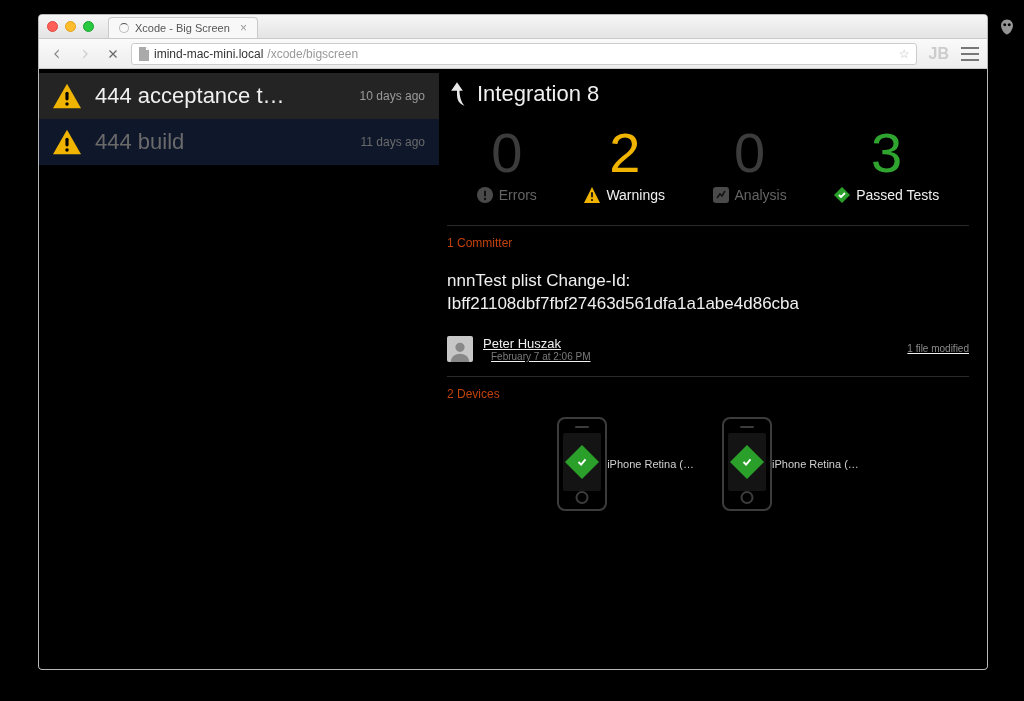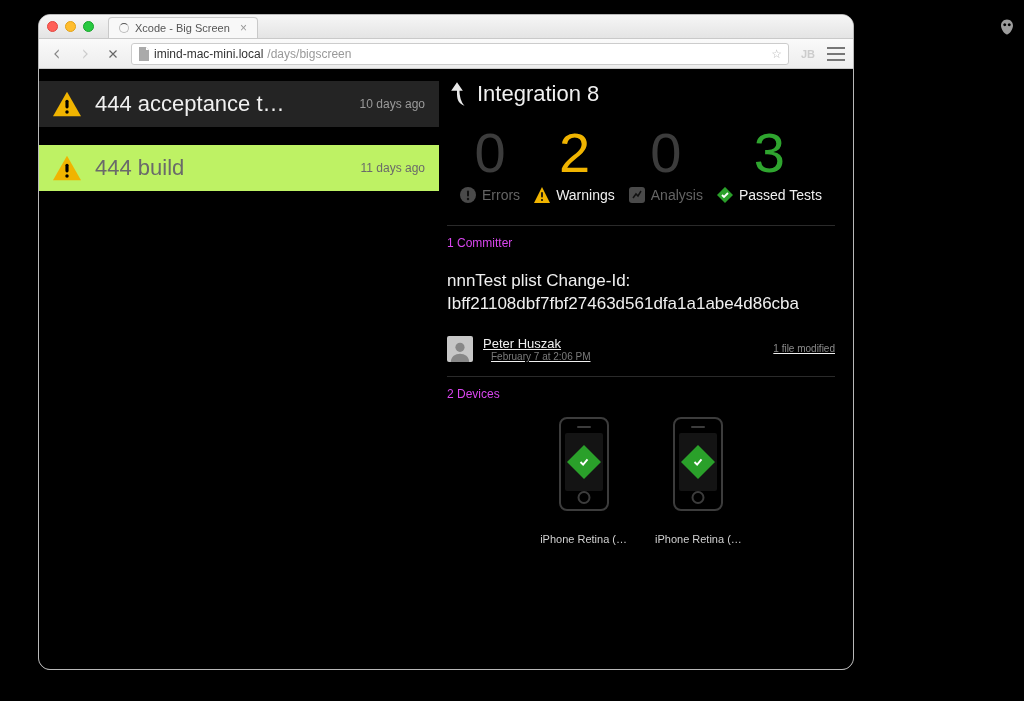--- a/index.html
+++ b/index.html
@@ -1,20 +1,20 @@
 <!DOCTYPE html>
 <html><head>
 <meta charset="utf-8">
 <style>
 * { margin: 0; padding: 0; box-sizing: border-box; font-family: "Helvetica Neue", Helvetica, Arial, sans-serif; font-weight: 200; }
 body { background: #000; width: 1024px; height: 701px; overflow: hidden; }
 
 .browser-window {
-  position: absolute; top: 14px; left: 38px; width: 816px; height: 656px;
-  background: #ececec; border-radius: 12px; box-shadow: 0 10px 40px rgba(0,0,0,0.5);
+  position: absolute; top: 14px; left: 38px; width: 950px; height: 656px;
+  background: #ececec; border-radius: 4px; box-shadow: 0 10px 40px rgba(0,0,0,0.5);
   display: flex; flex-direction: column; overflow: hidden;
   border: 1px solid #b9b9b9;
 }
 .titlebar { height: 24px; background: linear-gradient(#f6f6f6,#e4e4e4); display:flex; align-items:center; padding:0 8px; border-bottom:1px solid #c9c9c9;}
 .traffic { display:flex; gap:7px; align-items:center; }
 .traffic span { width:11px; height:11px; border-radius:50%; display:block; }
 .t-close{background:#ff5f57;border:1px solid #e14640;}
 .t-min{background:#ffbd2e;border:1px solid #e1a116;}
 .t-max{background:#28c940;border:1px solid #17a32b;}
 .tabstrip { margin-left:14px; display:flex; align-items:flex-end; height:100%;}
@@ -22,61 +22,61 @@
   padding:3px 10px; font-size:11px; color:#555; display:flex; align-items:center; gap:6px; min-width:150px;}
 .tab .spinner { width:10px;height:10px;border:1.5px solid #bbb;border-top-color:#555;border-radius:50%;}
 .tab .x{color:#999;font-size:12px;margin-left:auto;}
 .toolbar{height:30px;background:linear-gradient(#fafafa,#ededed);display:flex;align-items:center;padding:0 8px;gap:8px;border-bottom:1px solid #c9c9c9;}
 .navbtn{width:20px;height:20px;display:flex;align-items:center;justify-content:center;color:#888;}
 .navbtn svg{width:14px;height:14px;}
 .urlbar{flex:1;height:22px;background:#fff;border:1px solid #ccc;border-radius:3px;display:flex;align-items:center;padding:0 6px;font-size:12px;color:#333;gap:4px;}
 .urlbar .doc{color:#888;}
 .urlbar .path{color:#999;}
 .urlbar .star{margin-left:auto;color:#bbb;}
-.jb{font-size:11px;color:#ccc;font-weight:600;padding:0 4px;}
+.jb{font-size:16px;color:#ccc;font-weight:600;padding:0 4px;}
 .menu-icon{width:18px;height:14px;display:flex;flex-direction:column;justify-content:space-between;}
 .menu-icon span{height:2px;background:#777;display:block;}
 
 .content{flex:1;background:#000;display:flex;color:#f0f0f0;}
 
-.left{width:400px;padding-top:12px;}
+.left{width:400px;padding-top:4px;}
 .bot-row{display:flex;align-items:center;padding:10px 14px;gap:14px;}
 .bot-row.active{background:#242424;}
-.bot-row.inactive{background:#bef264;margin-top:18px;}
+.bot-row.inactive{background:#0f172a;margin-top:0;}
 .warn-tri{width:28px;height:26px;flex-shrink:0;}
 .bot-title{font-size:22px;font-weight:100;white-space:nowrap;overflow:hidden;text-overflow:ellipsis;flex:1;}
 .bot-row.inactive .bot-title{color:#6a6a6a;}
 .bot-age{font-size:12px;color:#9a9a9a;flex-shrink:0;}
 .bot-row.inactive .bot-age{color:#6a6a6a;}
 
 .right{flex:1;padding:12px 18px 0 8px;position:relative;}
 .integration-head{display:flex;align-items:center;gap:10px;font-size:22px;font-weight:100;}
 .integration-head svg{width:20px;height:24px;}
 .stats{display:flex;justify-content:space-around;margin-top:18px;padding:0 6px;}
 .stat{display:flex;flex-direction:column;align-items:center;gap:6px;}
 .stat-num{font-size:56px;font-weight:100;line-height:1;}
 .stat-num.dim{color:#3c3c3c;}
 .stat-num.yellow{color:#f0b400;}
 .stat-num.green{color:#2fa52f;}
 .stat-label{display:flex;align-items:center;gap:6px;font-size:14px;font-weight:300;}
 .stat-label.dim{color:#646464;}
 .stat-label .ic{width:16px;height:16px;flex-shrink:0;}
 
 .hr{height:1px;background:#2a2a2a;margin:22px 0 10px;}
-.subhead{font-size:12px;color:#d946ef;font-weight:300;}
+.subhead{font-size:12px;color:#c2410c;font-weight:300;}
 .commit-msg{font-size:17px;font-weight:400;margin-top:20px;line-height:1.35;}
 .committer{display:flex;align-items:center;gap:10px;margin-top:20px;text-decoration:underline;}
 .avatar{width:26px;height:26px;background:#c7c7c7;border-radius:2px;display:flex;align-items:flex-end;justify-content:center;overflow:hidden;}
 .avatar svg{width:22px;height:22px;fill:#888;}
 .committer-text{display:flex;flex-direction:column;}
 .committer-name{font-size:13px;font-weight:300;}
 .committer-date{font-size:10px;color:#7a7a7a;margin-left:8px;}
 .files-mod{margin-left:auto;font-size:10px;color:#8a8a8a;text-align:right;}
 .devices-row{display:flex;gap:28px;justify-content:center;margin-top:16px;}
-.device{display:flex;flex-direction:column;align-items:center;gap:22px;}
+.device{display:flex;flex-direction:row;align-items:center;gap:0;}
 .phone{width:50px;height:94px;border:2px solid #3c3c3c;border-radius:8px;position:relative;display:flex;align-items:center;justify-content:center;}
 .phone::before{content:"";position:absolute;top:7px;left:50%;transform:translateX(-50%);width:14px;height:2px;background:#3c3c3c;border-radius:1px;}
 .phone::after{content:"";position:absolute;bottom:5px;left:50%;transform:translateX(-50%);width:9px;height:9px;border:2px solid #3c3c3c;border-radius:50%;}
 .phone .screen{position:absolute;top:14px;bottom:18px;left:4px;right:4px;background:#141414;border-radius:2px;display:flex;align-items:center;justify-content:center;}
 .diamond{width:24px;height:24px;background:#2aa02a;transform:rotate(45deg);display:flex;align-items:center;justify-content:center;}
 .diamond svg{transform:rotate(-45deg);width:14px;height:14px;}
 .device-label{font-size:11px;color:#d0d0d0;white-space:nowrap;max-width:92px;overflow:hidden;text-overflow:ellipsis;}
 
 .alien{position:absolute;top:18px;right:8px;width:18px;height:18px;}
 </style>
@@ -119,21 +119,21 @@
         <svg viewBox="0 0 24 24">
           <path fill="#666" d="M6 6l12 12M18 6L6 18" stroke="#666" stroke-width="2"></path>
         </svg>
       </div>
     <div class="urlbar">
       <svg class="doc" width="12" height="14" viewBox="0 0 12 14">
           <path fill="#aaa" d="M1 0h7l3 3v11H1z"></path>
           <path fill="#fff" d="M8 0v3h3"></path>
         </svg>
       <span>imind-mac-mini.local</span>
-        <span class="path">/days/bigscreen</span>
+        <span class="path">/xcode/bigscreen</span>
       <span class="star">☆</span>
     </div>
     <span class="jb">JB</span>
     <div class="menu-icon">
         <span></span>
         <span></span>
         <span></span>
       </div>
   </div>
 

